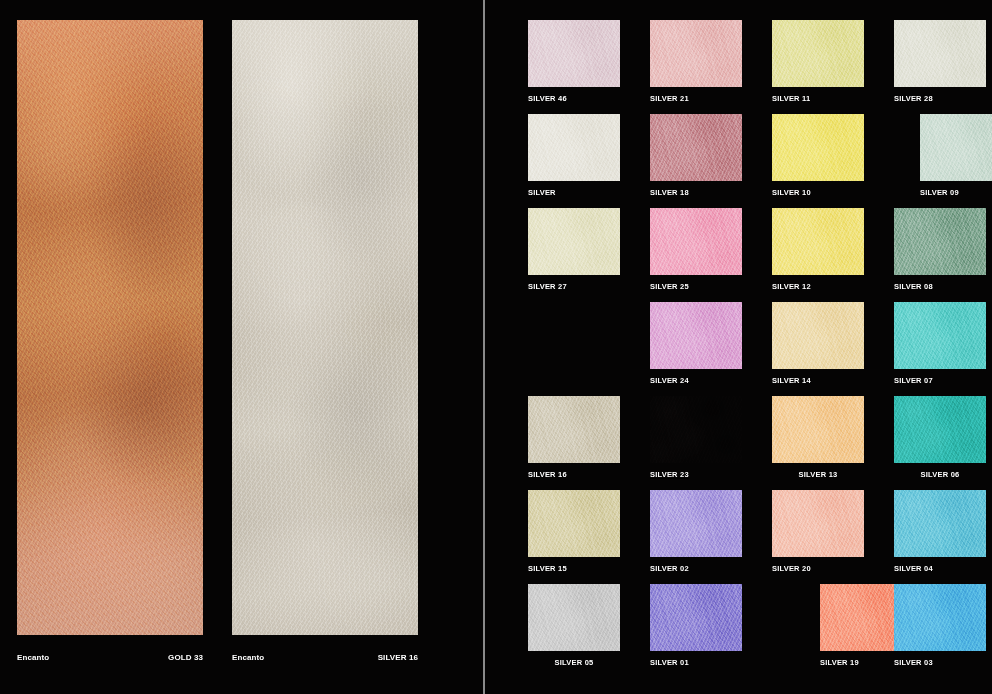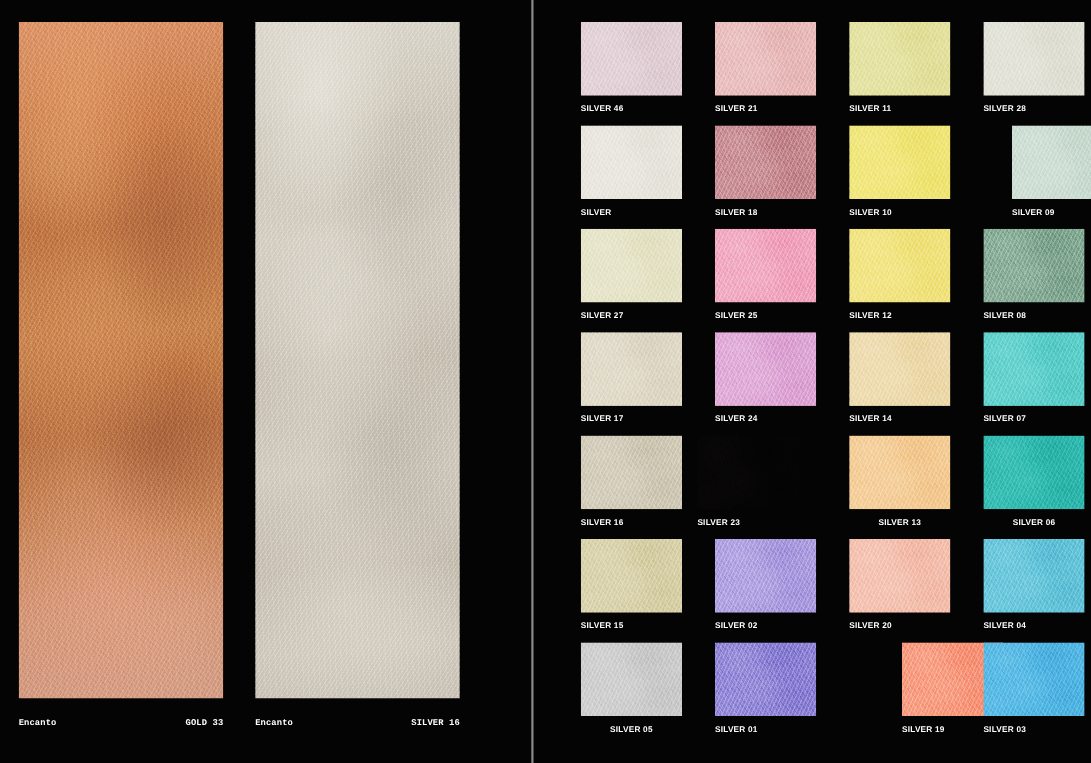--- a/index.html
+++ b/index.html
@@ -137,21 +137,21 @@
 
   .caption-row {
     position: absolute;
     height: 12px;
   }
   .caption-row .brand,
   .caption-row .code {
     position: absolute;
     top: 0;
     color: #ffffff;
-    font-family: Liberation Mono, monospace;
+    font-family: Liberation Sans, sans-serif;
     font-size: 8px;
     font-weight: bold;
     letter-spacing: .1px;
     white-space: nowrap;
     line-height: 12px;
   }
   .caption-row .brand { left: 0; }
   .caption-row .code  { right: 0; }
 
   #caption-gold   { left: 17px;  top: 652px; width: 186px; }
@@ -346,28 +346,20 @@
         <span class="swatch-label">SILVER 12</span>
       </div>
       <div class="swatch-cell" style="left: 366px; top: 188px;">
         <div class="swatch-chip">
           <div class="chip-base" style="background: rgb(127, 166, 144);"></div>
           <div class="chip-tex"></div>
           <div class="chip-mottle"></div>
         </div>
         <span class="swatch-label">SILVER 08</span>
       </div>
-      <div class="swatch-cell" style="left: 0px; top: 282px;">
-        <div class="swatch-chip">
-          <div class="chip-base" style="background: rgb(221, 215, 196);"></div>
-          <div class="chip-tex"></div>
-          <div class="chip-mottle"></div>
-        </div>
-        <span class="swatch-label">SILVER 17</span>
-      </div>
       <div class="swatch-cell" style="left: 122px; top: 282px;">
         <div class="swatch-chip">
           <div class="chip-base" style="background: rgb(221, 164, 212);"></div>
           <div class="chip-tex"></div>
           <div class="chip-mottle"></div>
         </div>
         <span class="swatch-label">SILVER 24</span>
       </div>
       <div class="swatch-cell" style="left: 244px; top: 282px;">
         <div class="swatch-chip">
@@ -386,21 +378,21 @@
         <span class="swatch-label">SILVER 07</span>
       </div>
       <div class="swatch-cell" style="left: 0px; top: 376px;">
         <div class="swatch-chip">
           <div class="chip-base" style="background: rgb(207, 200, 180);"></div>
           <div class="chip-tex"></div>
           <div class="chip-mottle"></div>
         </div>
         <span class="swatch-label">SILVER 16</span>
       </div>
-      <div class="swatch-cell" style="left: 106px; top: 376px; text-decoration: underline;">
+      <div class="swatch-cell" style="left: 122px; top: 376px; text-decoration: underline;">
         <div class="swatch-chip">
           <div class="chip-base"></div>
           <div class="chip-tex"></div>
           <div class="chip-mottle"></div>
         </div>
         <span class="swatch-label">SILVER 23</span>
       </div>
       <div class="swatch-cell" style="left: 244px; top: 376px; text-align: center;">
         <div class="swatch-chip">
           <div class="chip-base" style="background: rgb(243, 202, 145);"></div>

